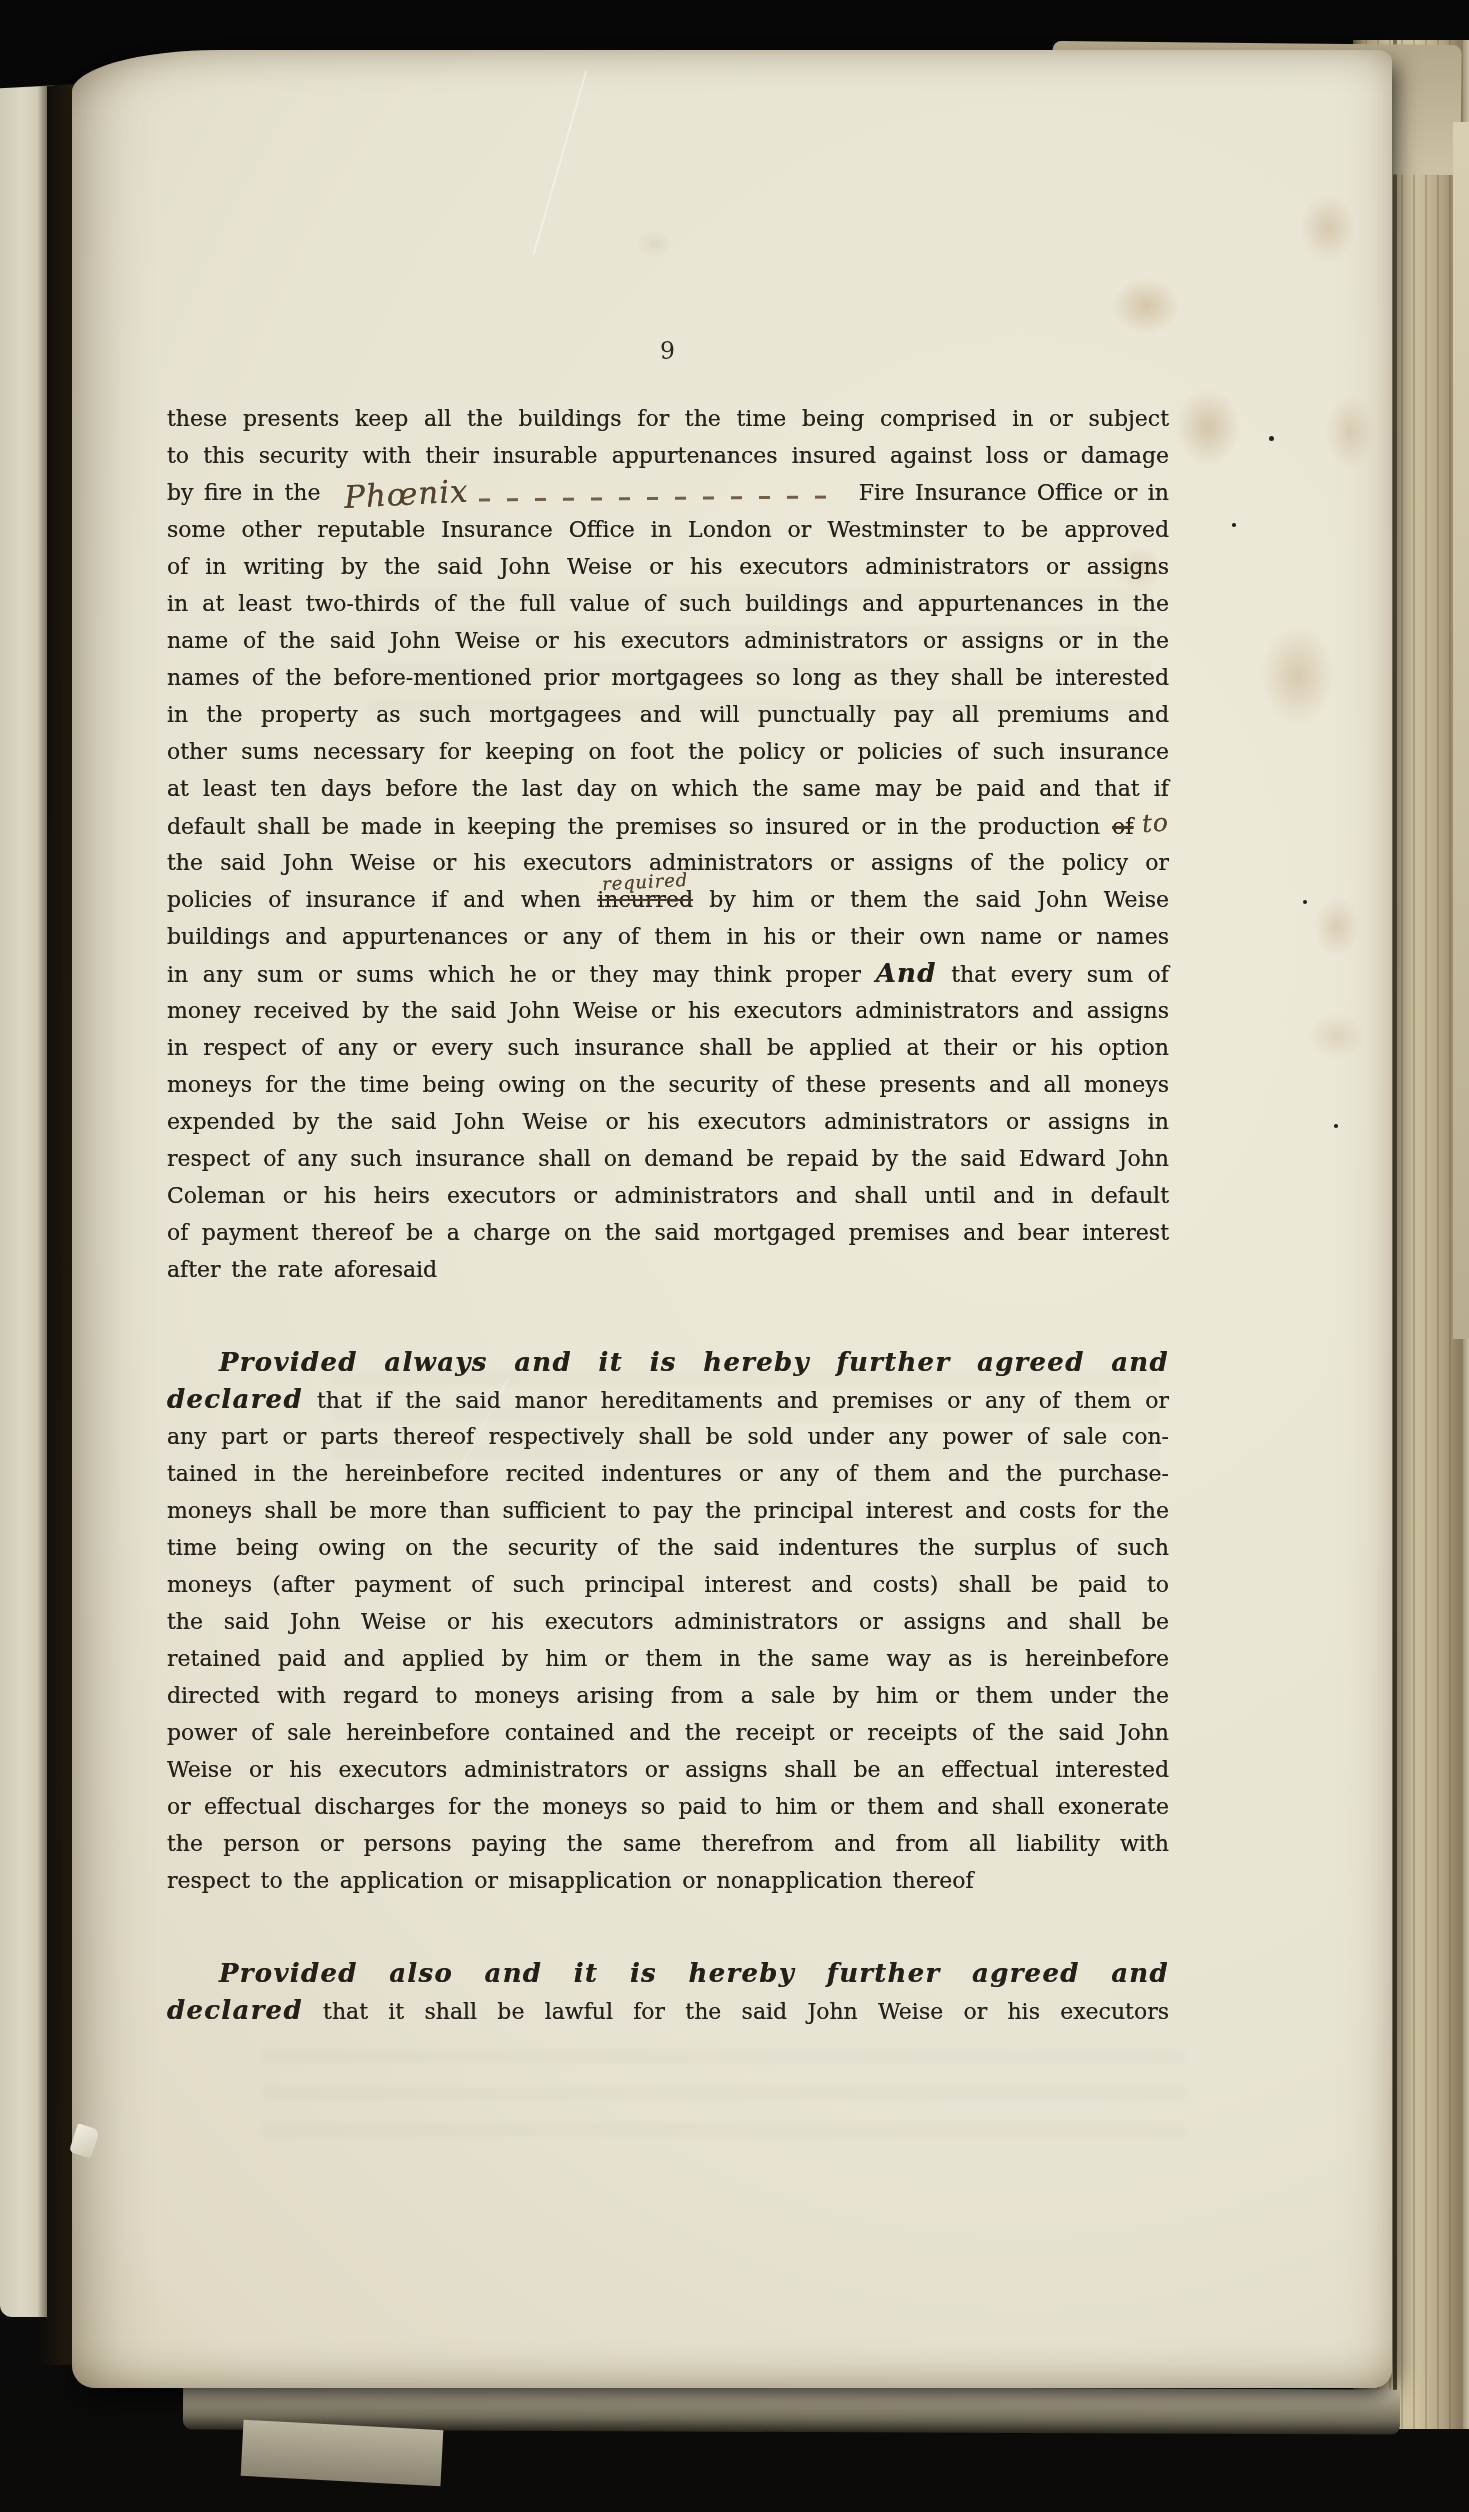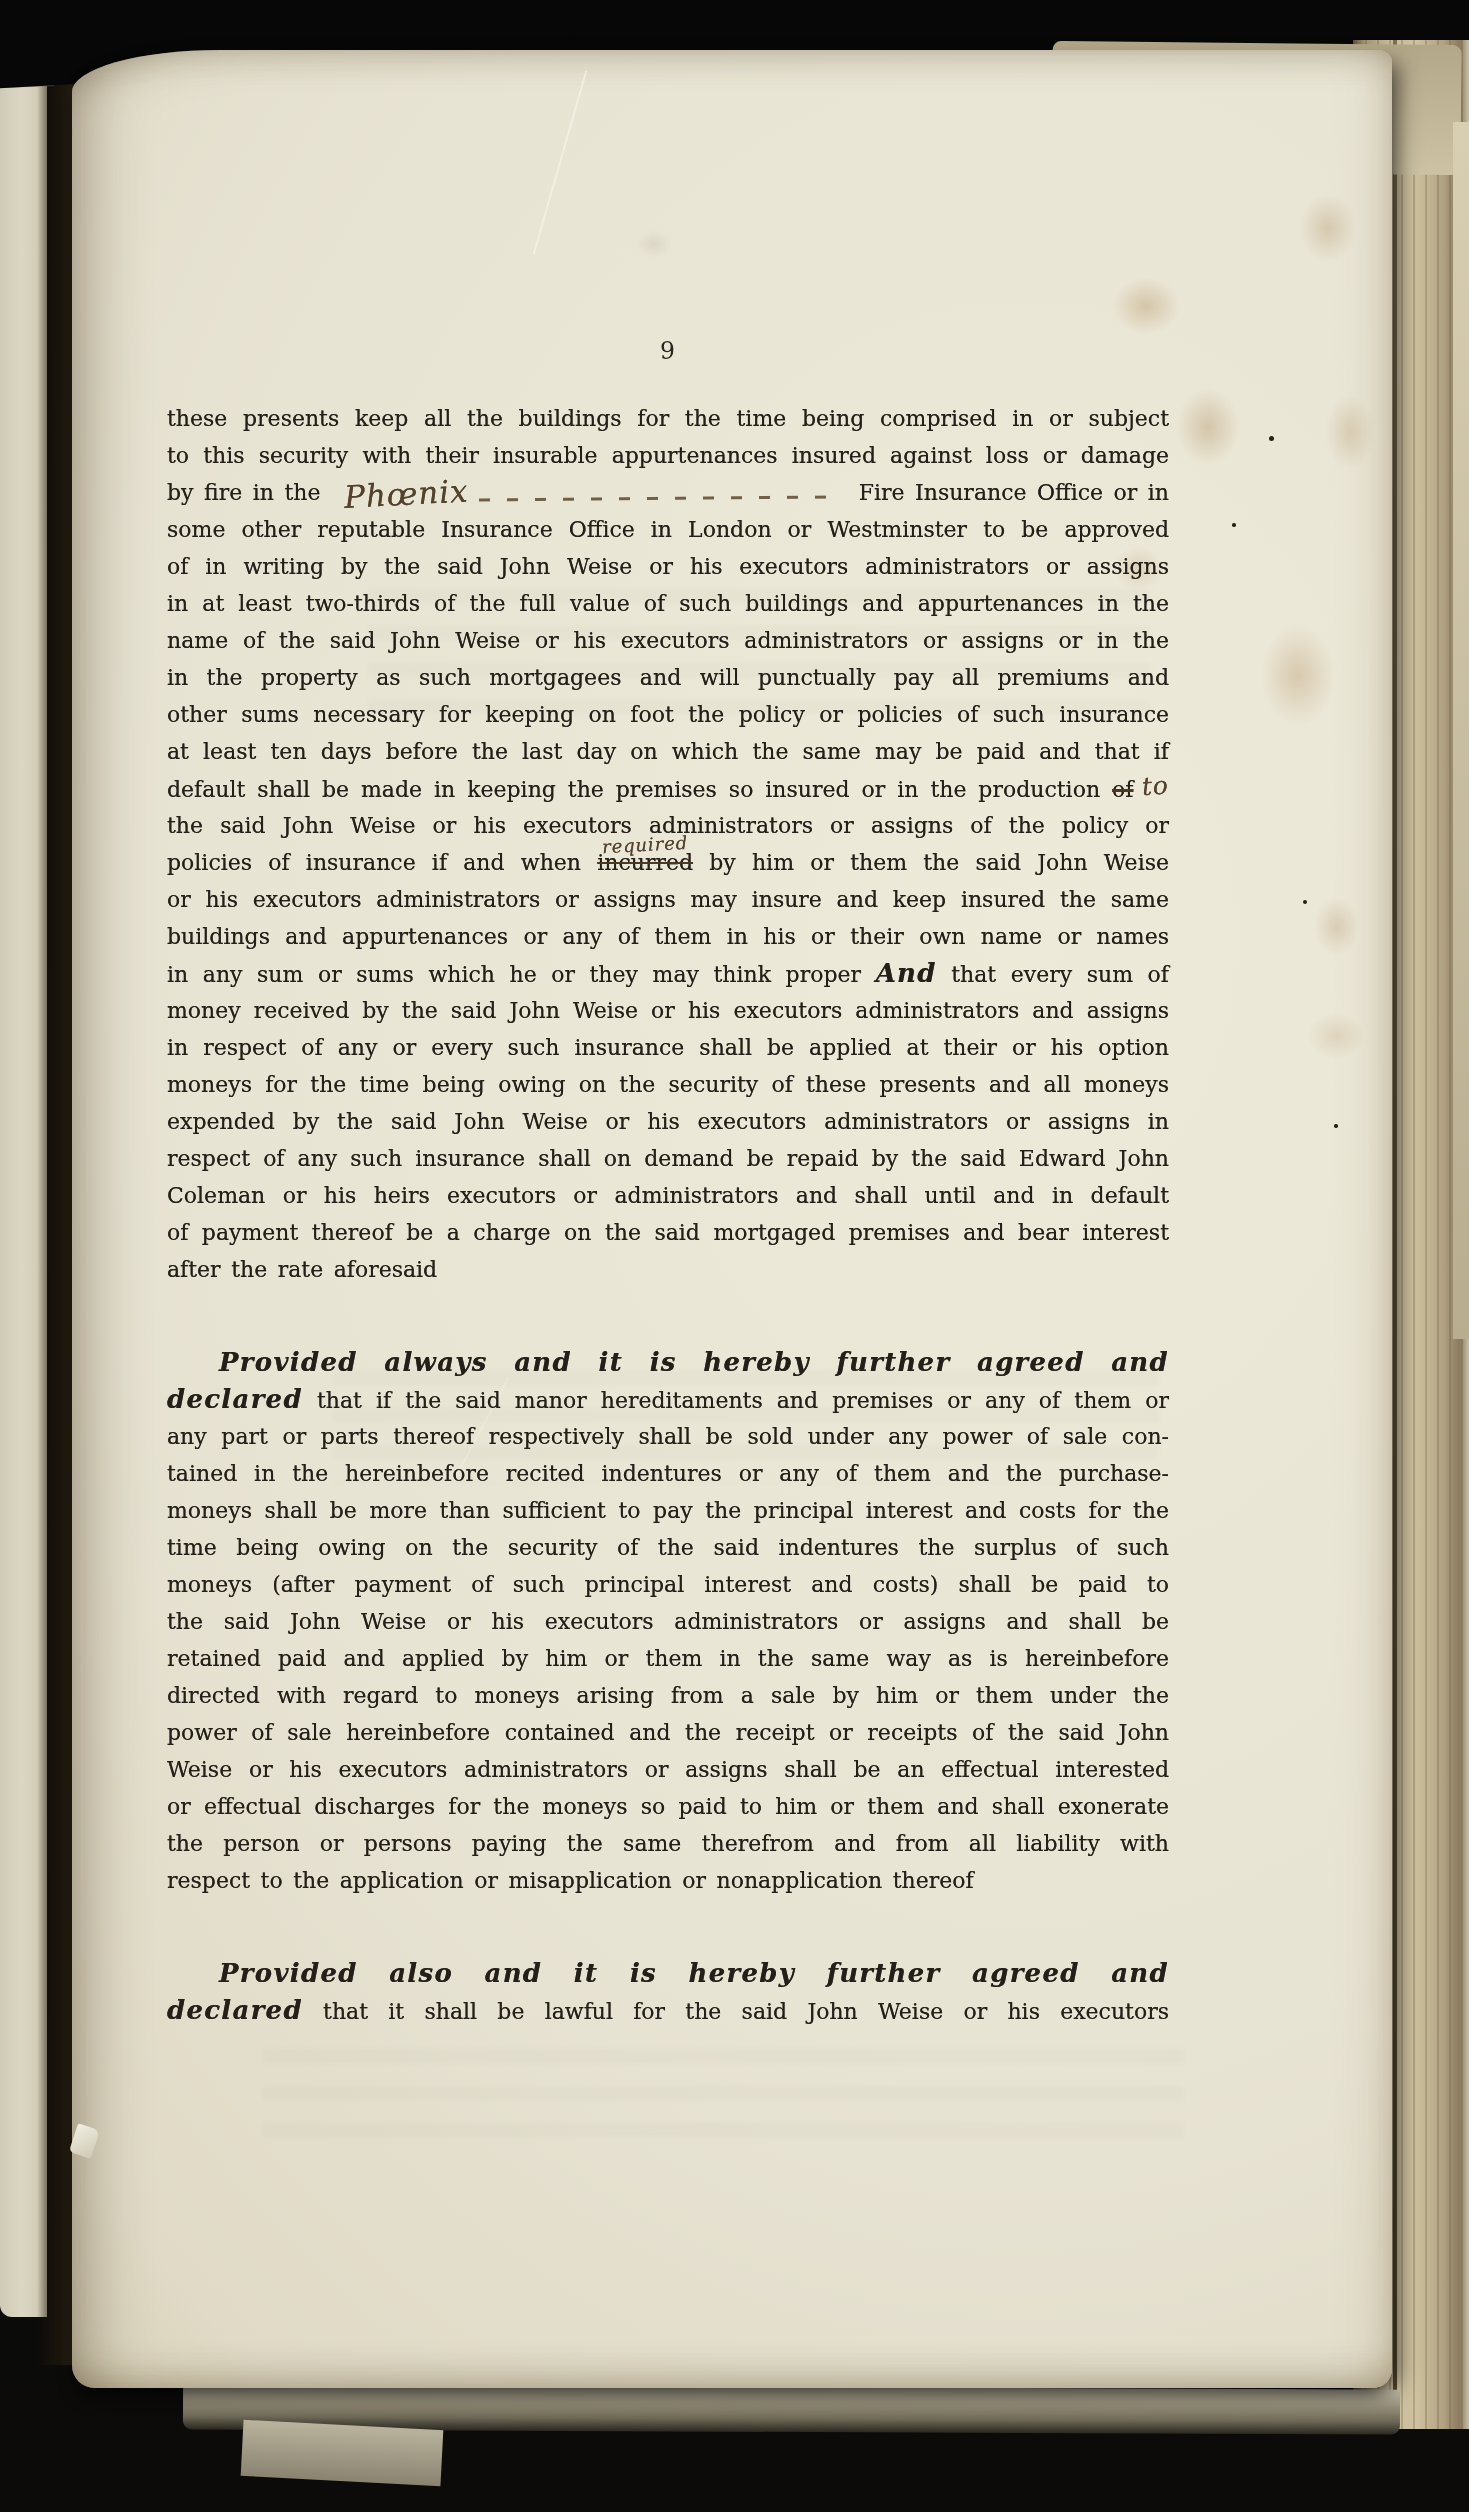--- a/index.html
+++ b/index.html
@@ -138,27 +138,27 @@
           <div class="line flexline">
             <span class="seg-n">by fire in the</span>
             <span class="seg-hw">Phœnix</span>
             <span class="seg-dash"></span>
             <span class="seg-n">Fire Insurance Office or in</span>
           </div>
           <div class="line j"><span class="seg-n">some other reputable Insurance Office in London or Westminster to be approved</span></div>
           <div class="line j"><span class="seg-n">of in writing by the said John Weise or his executors administrators or assigns</span></div>
           <div class="line j"><span class="seg-n">in at least two-thirds of the full value of such buildings and appurtenances in the</span></div>
           <div class="line j"><span class="seg-n">name of the said John Weise or his executors administrators or assigns or in the</span></div>
+          <div class="line j"><span class="seg-n">names of the before-mentioned prior mortgagees so long as they shall be interested</span></div>
           <div class="line j"><span class="seg-n">in the property as such mortgagees and will punctually pay all premiums and</span></div>
           <div class="line j"><span class="seg-n">other sums necessary for keeping on foot the policy or policies of such insurance</span></div>
           <div class="line j"><span class="seg-n">at least ten days before the last day on which the same may be paid and that if</span></div>
           <div class="line j"><span class="seg-n">default shall be made in keeping the premises so insured or in the production </span><span class="seg-st">of</span><span class="seg-hw">to</span></div>
           <div class="line j"><span class="seg-n">the said John Weise or his executors administrators or assigns of the policy or</span></div>
           <div class="line j"><span class="seg-n">policies of insurance if and when </span><span class="seg-sta"><span class="struck">incurred</span><span class="above hand">required</span></span><span class="seg-n"> by him or them the said John Weise</span></div>
-          <div class="line j"><span class="seg-n">or his executors administrators or assigns may insure and keep insured the same</span></div>
           <div class="line j"><span class="seg-n">buildings and appurtenances or any of them in his or their own name or names</span></div>
           <div class="line j"><span class="seg-n">in any sum or sums which he or they may think proper </span><span class="seg-bi">And</span><span class="seg-n"> that every sum of</span></div>
           <div class="line j"><span class="seg-n">money received by the said John Weise or his executors administrators and assigns</span></div>
           <div class="line j"><span class="seg-n">in respect of any or every such insurance shall be applied at their or his option</span></div>
           <div class="line j"><span class="seg-n">moneys for the time being owing on the security of these presents and all moneys</span></div>
           <div class="line j"><span class="seg-n">expended by the said John Weise or his executors administrators or assigns in</span></div>
           <div class="line j"><span class="seg-n">respect of any such insurance shall on demand be repaid by the said Edward John</span></div>
           <div class="line j"><span class="seg-n">Coleman or his heirs executors or administrators and shall until and in default</span></div>
           <div class="line j"><span class="seg-n">of payment thereof be a charge on the said mortgaged premises and bear interest</span></div>
           <div class="line"><span class="seg-n">after the rate aforesaid</span></div>

